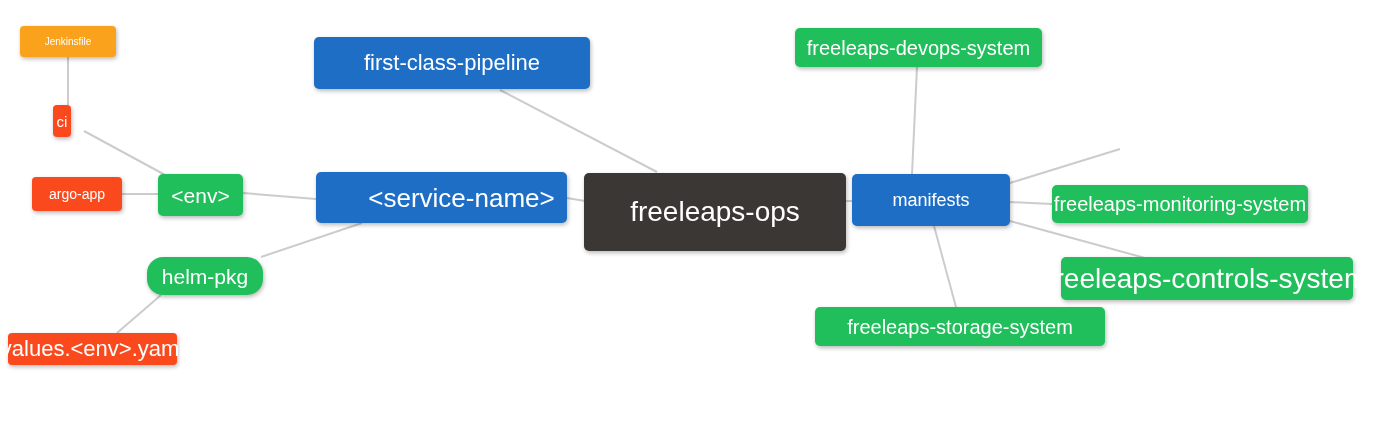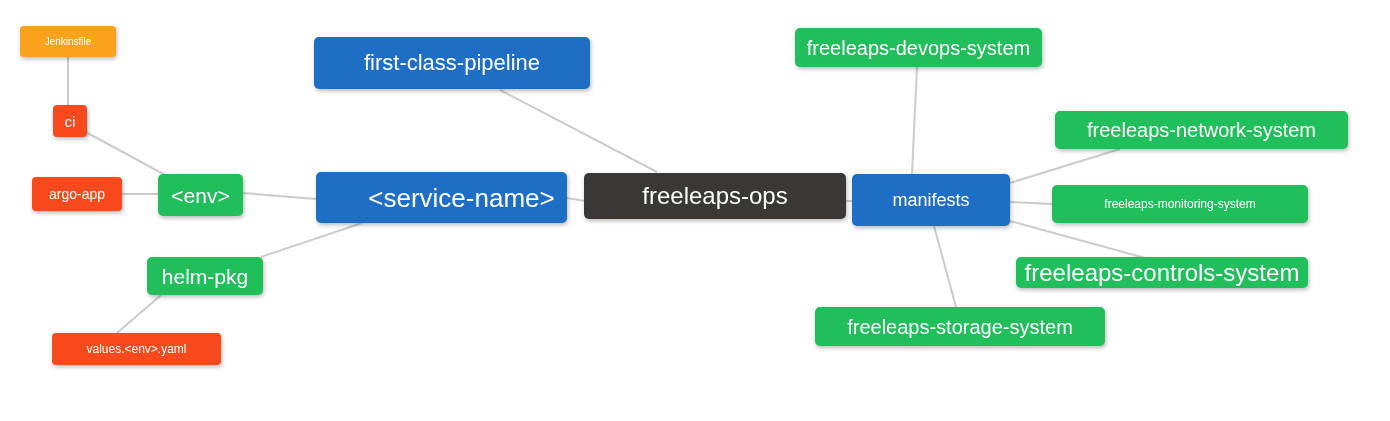--- a/index.html
+++ b/index.html
@@ -42,33 +42,33 @@
     line-height: 1;
   }
   .c-blue   { background: #1E6EC6; }
   .c-green  { background: #21BE5C; }
   .c-red    { background: #FA4A1D; }
   .c-orange { background: #FAA21C; }
   .c-dark   { background: #3B3735; }
 
   
   #n-jenkinsfile  { left: 20px;   top: 26px;  width: 96px;  height: 31px; font-size: 10px; border-radius: 4px; }
-  #n-ci           { left: 53px;   top: 105px; width: 34px;  height: 32px; font-size: 15px; border-radius: 4px; }
+  #n-ci           { left: 53px;   top: 105px; width: 18px;  height: 32px; font-size: 15px; border-radius: 4px; }
   #n-argo-app     { left: 32px;   top: 177px; width: 90px;  height: 34px; font-size: 14px; border-radius: 4px; }
   #n-env          { left: 158px;  top: 174px; width: 85px;  height: 42px; font-size: 21px; }
-  #n-helm-pkg     { left: 147px;  top: 257px; width: 116px; height: 38px; font-size: 21px; }
-  #n-values       { left: 8px;    top: 333px; width: 169px; height: 32px; font-size: 12px; border-radius: 4px; margin-left: 44px; }
+  #n-helm-pkg     { left: 147px;  top: 257px; width: 116px; height: 38px; font-size: 21px; border-radius: 16px; }
+  #n-values       { left: 8px;    top: 333px; width: 169px; height: 32px; font-size: 22px; border-radius: 4px; }
   #n-pipeline     { left: 314px;  top: 37px;  width: 276px; height: 52px; font-size: 22px; }
   #n-service      { left: 316px;  top: 172px; width: 251px; height: 51px; font-size: 26px; padding-left: 40px; }
-  #n-ops          { left: 584px;  top: 173px; width: 262px; height: 46px; font-size: 24px; }
+  #n-ops          { left: 584px;  top: 173px; width: 262px; height: 78px; font-size: 28px; }
   #n-manifests    { left: 852px;  top: 174px; width: 158px; height: 52px; font-size: 18px; }
   #n-devops       { left: 795px;  top: 28px;  width: 247px; height: 39px; font-size: 20px; }
   #n-network      { left: 1055px; top: 111px; width: 293px; height: 38px; font-size: 20px; }
-  #n-monitoring   { left: 1052px; top: 185px; width: 256px; height: 38px; font-size: 12px; }
-  #n-controls     { left: 1016px; top: 257px; width: 292px; height: 31px; font-size: 24px; }
+  #n-monitoring   { left: 1052px; top: 185px; width: 256px; height: 38px; font-size: 20px; }
+  #n-controls     { left: 1061px; top: 257px; width: 292px; height: 43px; font-size: 28px; }
   #n-storage      { left: 815px;  top: 307px; width: 290px; height: 39px; font-size: 20px; text-align: right; }
 </style>
 </head>
 <body>
 
 <div id="canvas">
 
   <svg id="edges" viewBox="0 0 1390 421" xmlns="http://www.w3.org/2000/svg">
     <line x1="68" y1="57" x2="68" y2="105"></line>
     <line x1="84" y1="131" x2="167" y2="176"></line>
@@ -90,18 +90,17 @@
   <div class="node c-red" id="n-ci">ci</div>
   <div class="node c-red" id="n-argo-app">argo-app</div>
   <div class="node c-green" id="n-env">&lt;env&gt;</div>
   <div class="node c-green" id="n-helm-pkg">helm-pkg</div>
   <div class="node c-red" id="n-values">values.&lt;env&gt;.yaml</div>
   <div class="node c-blue" id="n-pipeline">first-class-pipeline</div>
   <div class="node c-blue" id="n-service">&lt;service-name&gt;</div>
   <div class="node c-dark" id="n-ops">freeleaps-ops</div>
   <div class="node c-blue" id="n-manifests">manifests</div>
   <div class="node c-green" id="n-devops">freeleaps-devops-system</div>
-  <div class="node c-green" id="n-network">freeleaps-network-system</div>
   <div class="node c-green" id="n-monitoring">freeleaps-monitoring-system</div>
   <div class="node c-green" id="n-controls">freeleaps-controls-system</div>
   <div class="node c-green" id="n-storage">freeleaps-storage-system</div>
 
 </div>
 
 </body></html>

